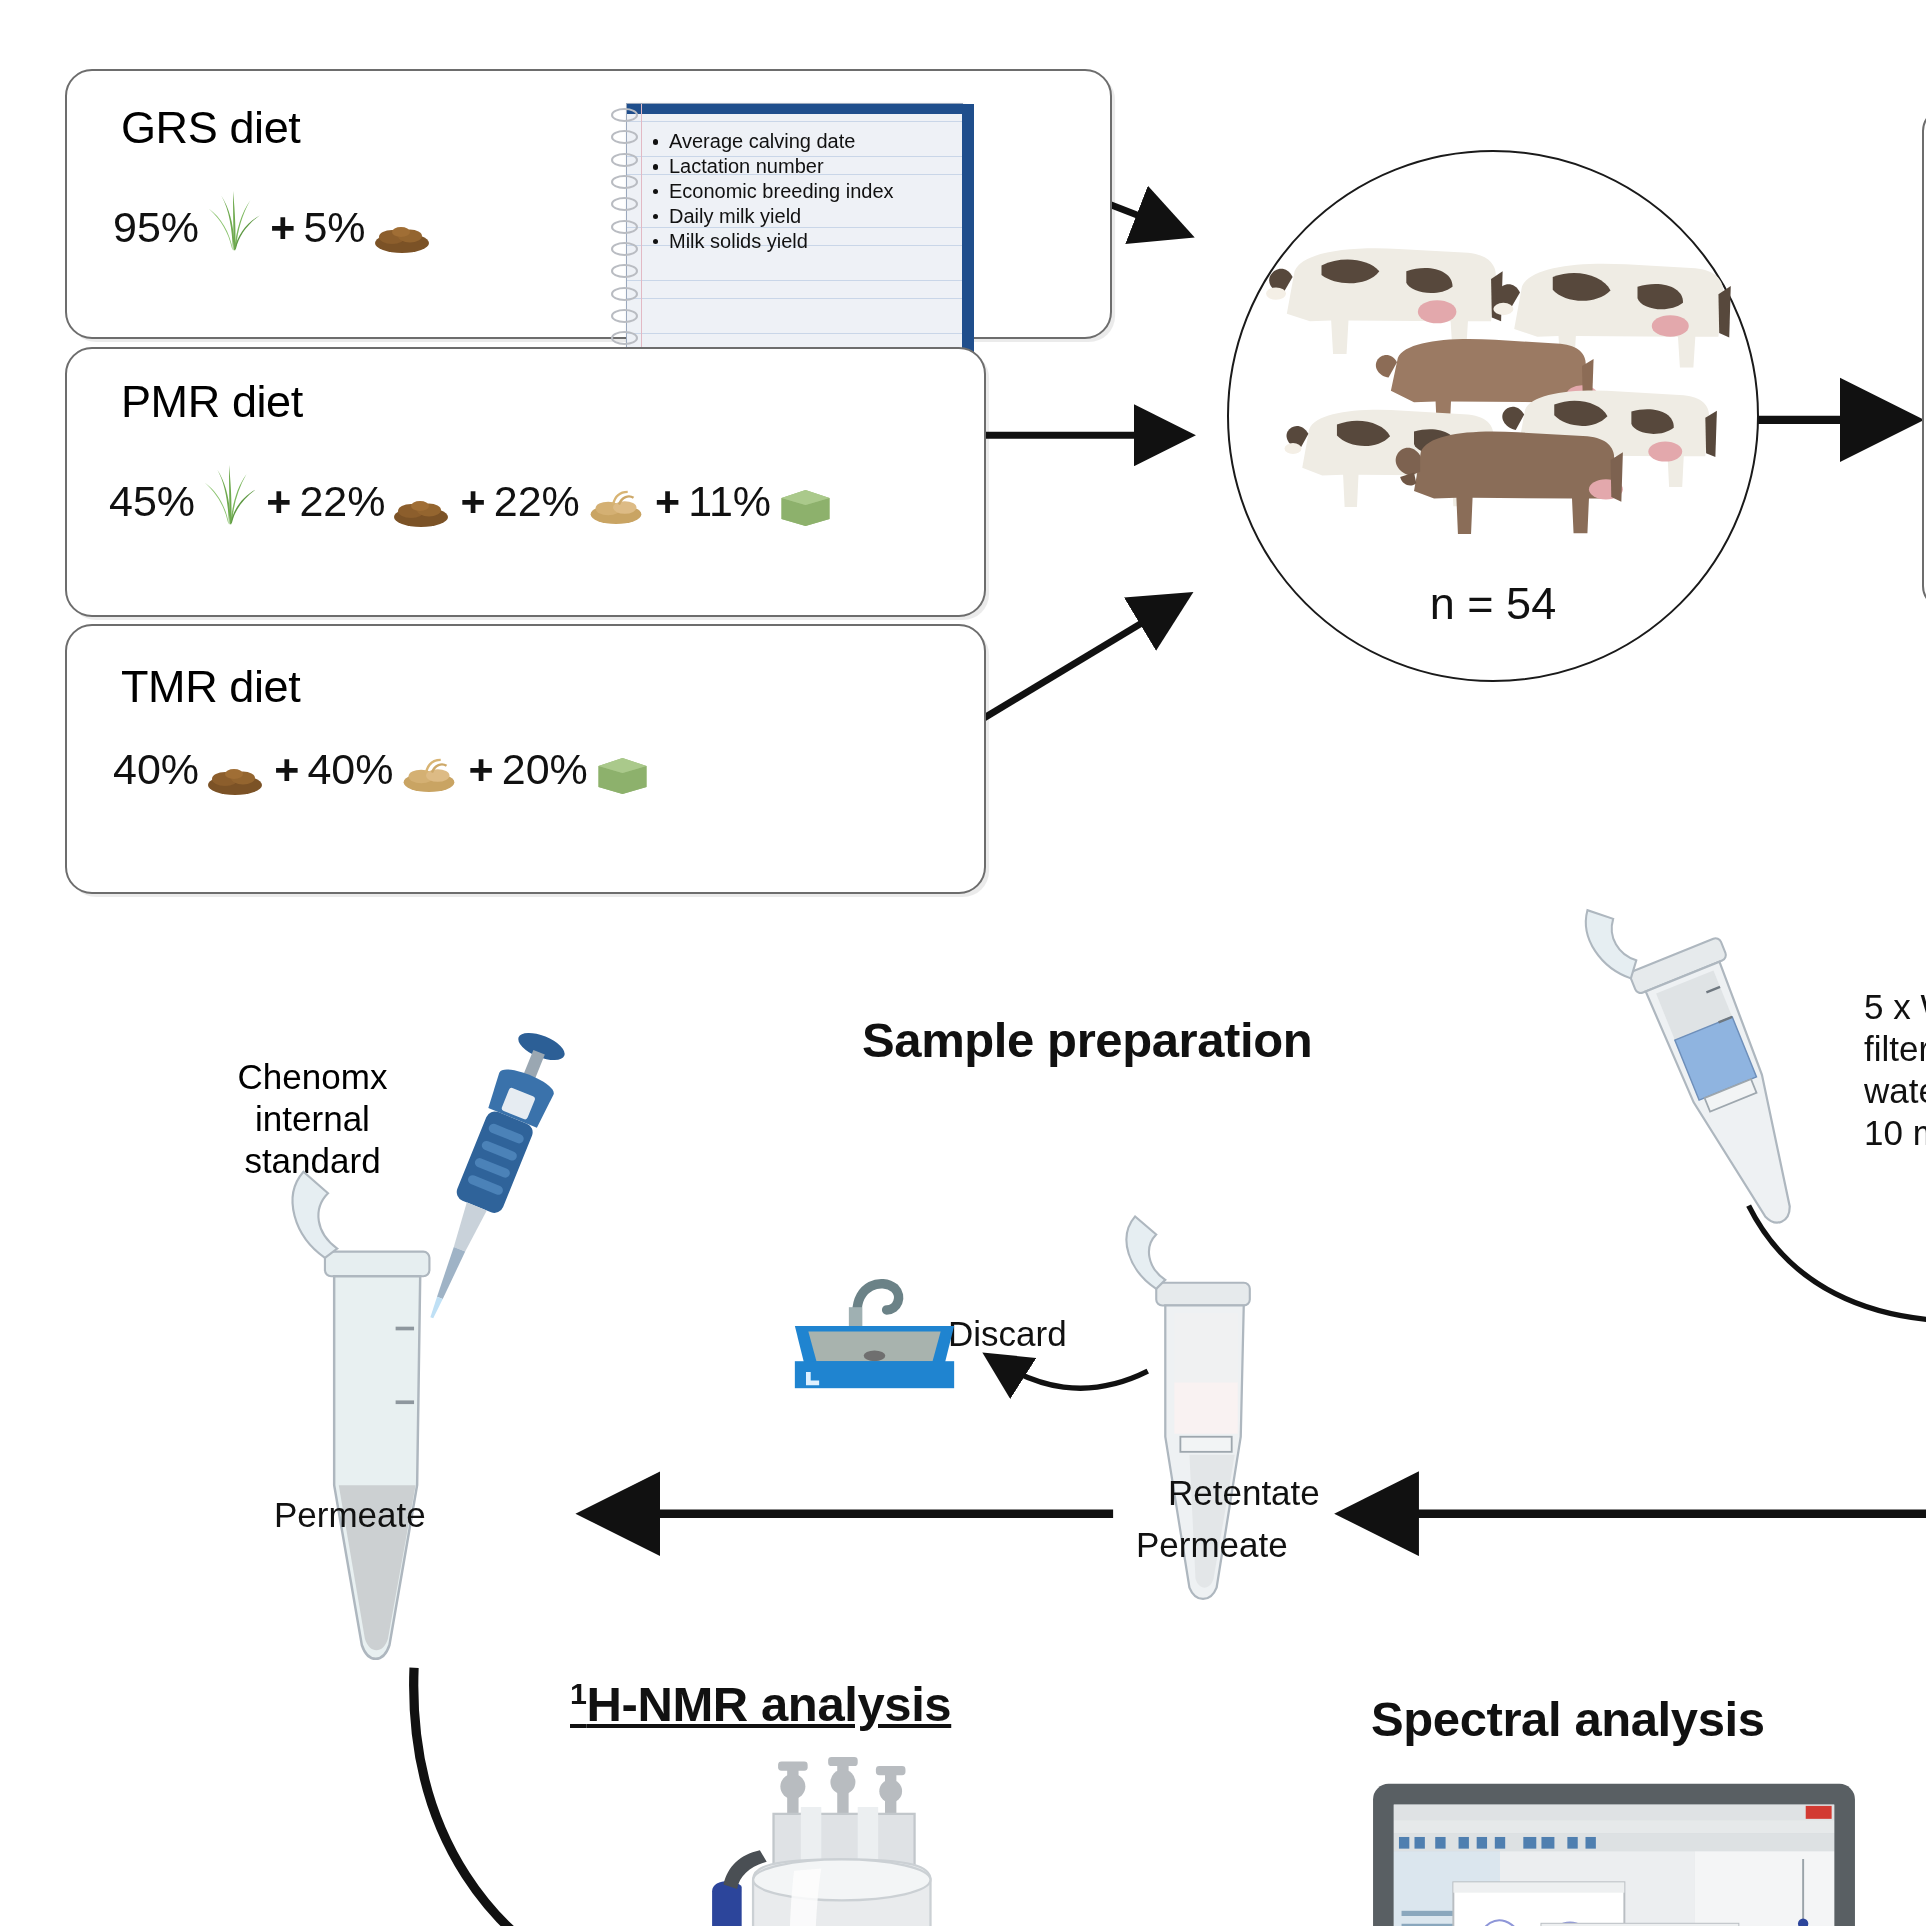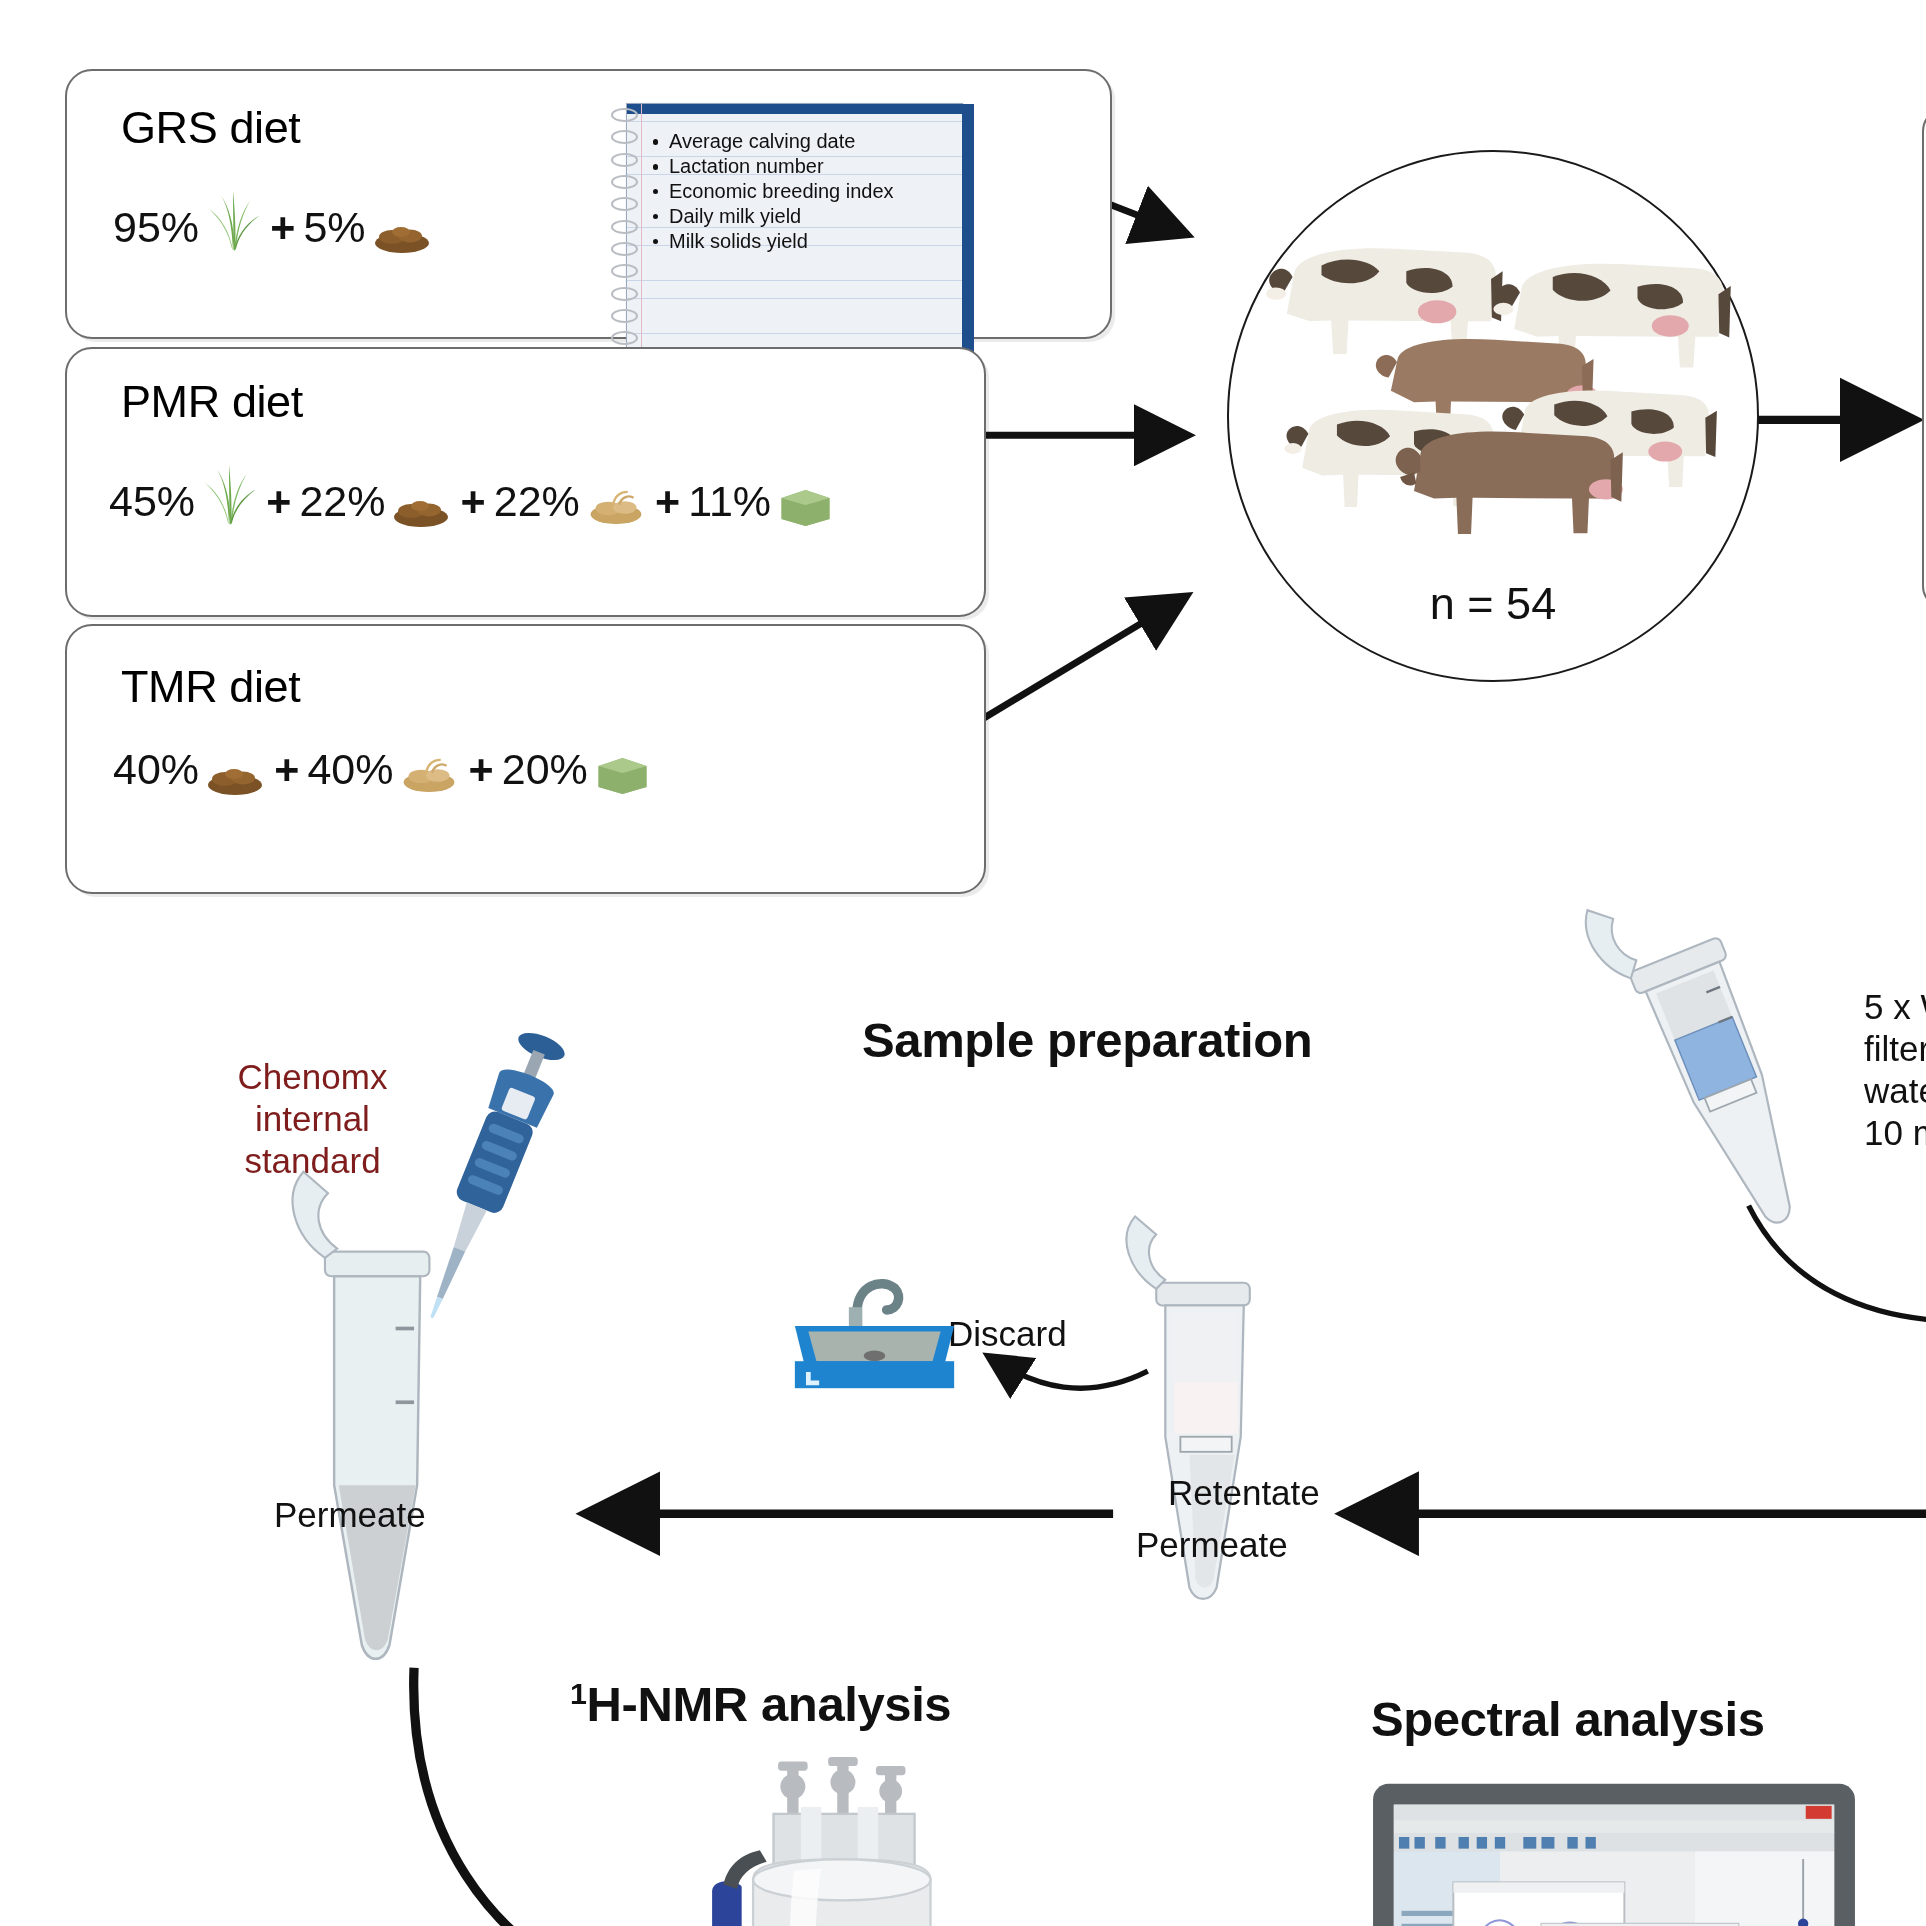--- a/index.html
+++ b/index.html
@@ -37,21 +37,21 @@
 
   
   .cowcircle{border:2.7px solid #1a1a1a;border-radius:50%;background:#fff;}
   .nlabel{font-size:45px;}
 
   
   .panel{border:2.7px solid #6d6d6d;border-radius:23px;background:#fff;box-sizing:border-box;}
   .section-title{font-size:49px;font-weight:bold;letter-spacing:-0.4px;}
 
   
-  .txt{font-size:35px;line-height:42px;text-align:center;color:#7f1d1d;white-space:pre-line;}
+  .txt{font-size:35px;line-height:42px;text-align:center;color:#000000;white-space:pre-line;}
   .txt-l{font-size:35px;line-height:42px;color:#111;}
   .lbl{font-size:35px;color:#111;}
   .sup{font-size:0.62em;vertical-align:super;}
   svg{overflow:visible;}
 </style>
 </head>
 <body>
 
 <div id="stage">
 
@@ -368,21 +368,21 @@
   <svg class="abs" style="left:285px;top:1217px;width:169px;height:455px" viewBox="0 0 110 295">
     <rect x="26" y="22" width="68" height="16" rx="4" fill="#e6eef0" stroke="#aeb7bf" stroke-width="1.4"></rect>
     <path d="M32 38 L88 38 L86 174 L68 278 C64 290 54 290 50 278 L32 174 Z" fill="#e8f0f1" stroke="#aeb7bf" stroke-width="1.6"></path>
     <path d="M35 174 L85 174 L67 274 C64 284 55 284 52 274 Z" fill="#ccd0d2"></path>
     <line x1="72" y1="72" x2="84" y2="72" stroke="#8e979e" stroke-width="2.4"></line>
     <line x1="72" y1="120" x2="84" y2="120" stroke="#8e979e" stroke-width="2.4"></line>
     <path d="M26 26 C6 12 -2 -14 12 -30 L28 -16 C18 -6 20 10 34 20 Z" fill="#e6eef2" stroke="#aeb7bf" stroke-width="1.4"></path>
   </svg>
   <div class="abs lbl" style="left:274px;top:1495px;">Permeate</div>
 
-  <div class="abs section-title" style="left:570px;top:1676px;">
+  <div class="abs section-title" style="left:570px;top:1676px;text-decoration:underline;">
     <span class="sup">1</span><span>H-NMR analysis</span>
   </div>
 
   <svg class="abs" style="left:666px;top:1757px;width:347px;height:455px" viewBox="0 0 300 400">
 
     <g fill="#b8bcc0">
       <rect x="104" y="10" width="10" height="42"></rect>
         <rect x="96" y="4" width="26" height="8" rx="3"></rect>
       <rect x="148" y="6" width="10" height="46"></rect>
         <rect x="140" y="0" width="26" height="8" rx="3"></rect>

